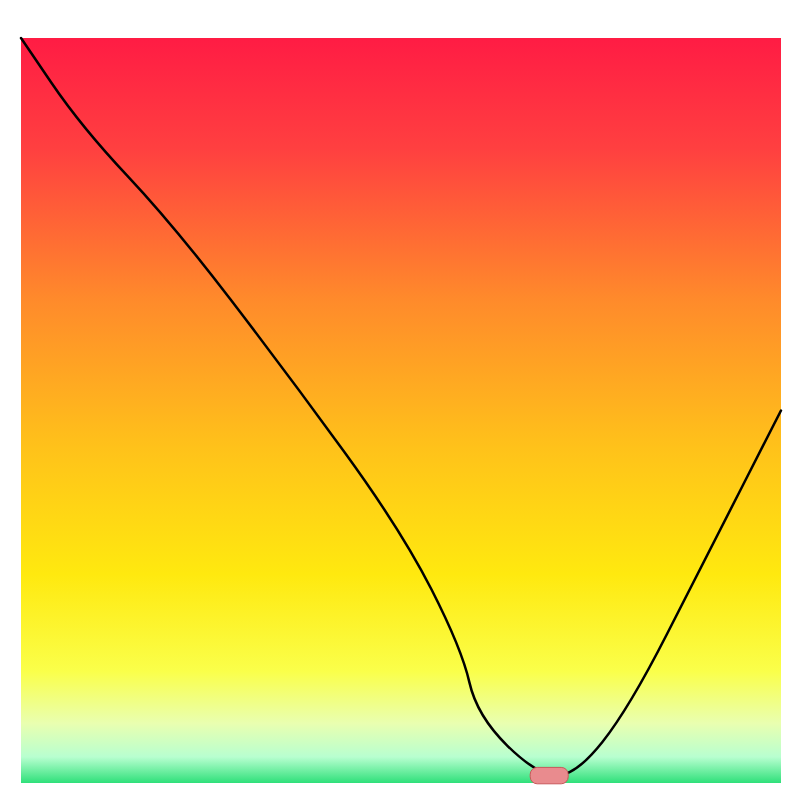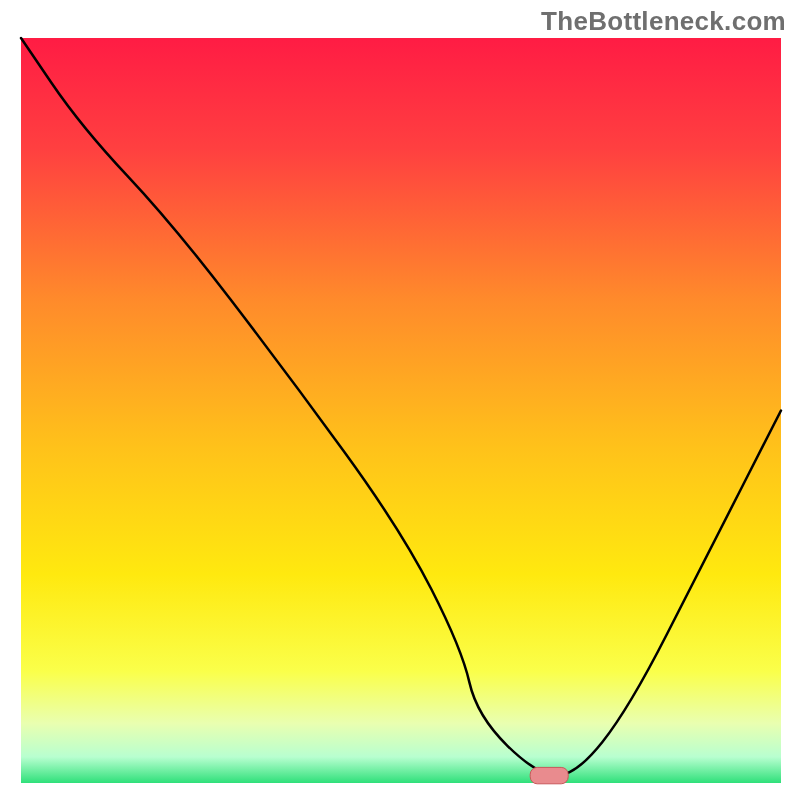--- a/index.html
+++ b/index.html
@@ -31,21 +31,20 @@
     left: 0;
     top: 0;
     width: 800px;
     height: 800px;
   }
 </style>
 </head>
 <body>
 
 <div class="chart-container">
-  <div class="watermark">TheBottleneck.com</div>
   <svg class="plot" viewBox="0 0 800 800">
     <defs>
       <linearGradient id="bg-grad" x1="0" y1="0" x2="0" y2="1">
           <stop offset="0.00%" stop-color="#ff1c44"></stop>
           <stop offset="15.00%" stop-color="#ff4040"></stop>
           <stop offset="35.00%" stop-color="#ff8a2b"></stop>
           <stop offset="55.00%" stop-color="#ffc21a"></stop>
           <stop offset="72.00%" stop-color="#ffe90f"></stop>
           <stop offset="85.00%" stop-color="#faff4a"></stop>
           <stop offset="92.00%" stop-color="#e9ffb0"></stop>

